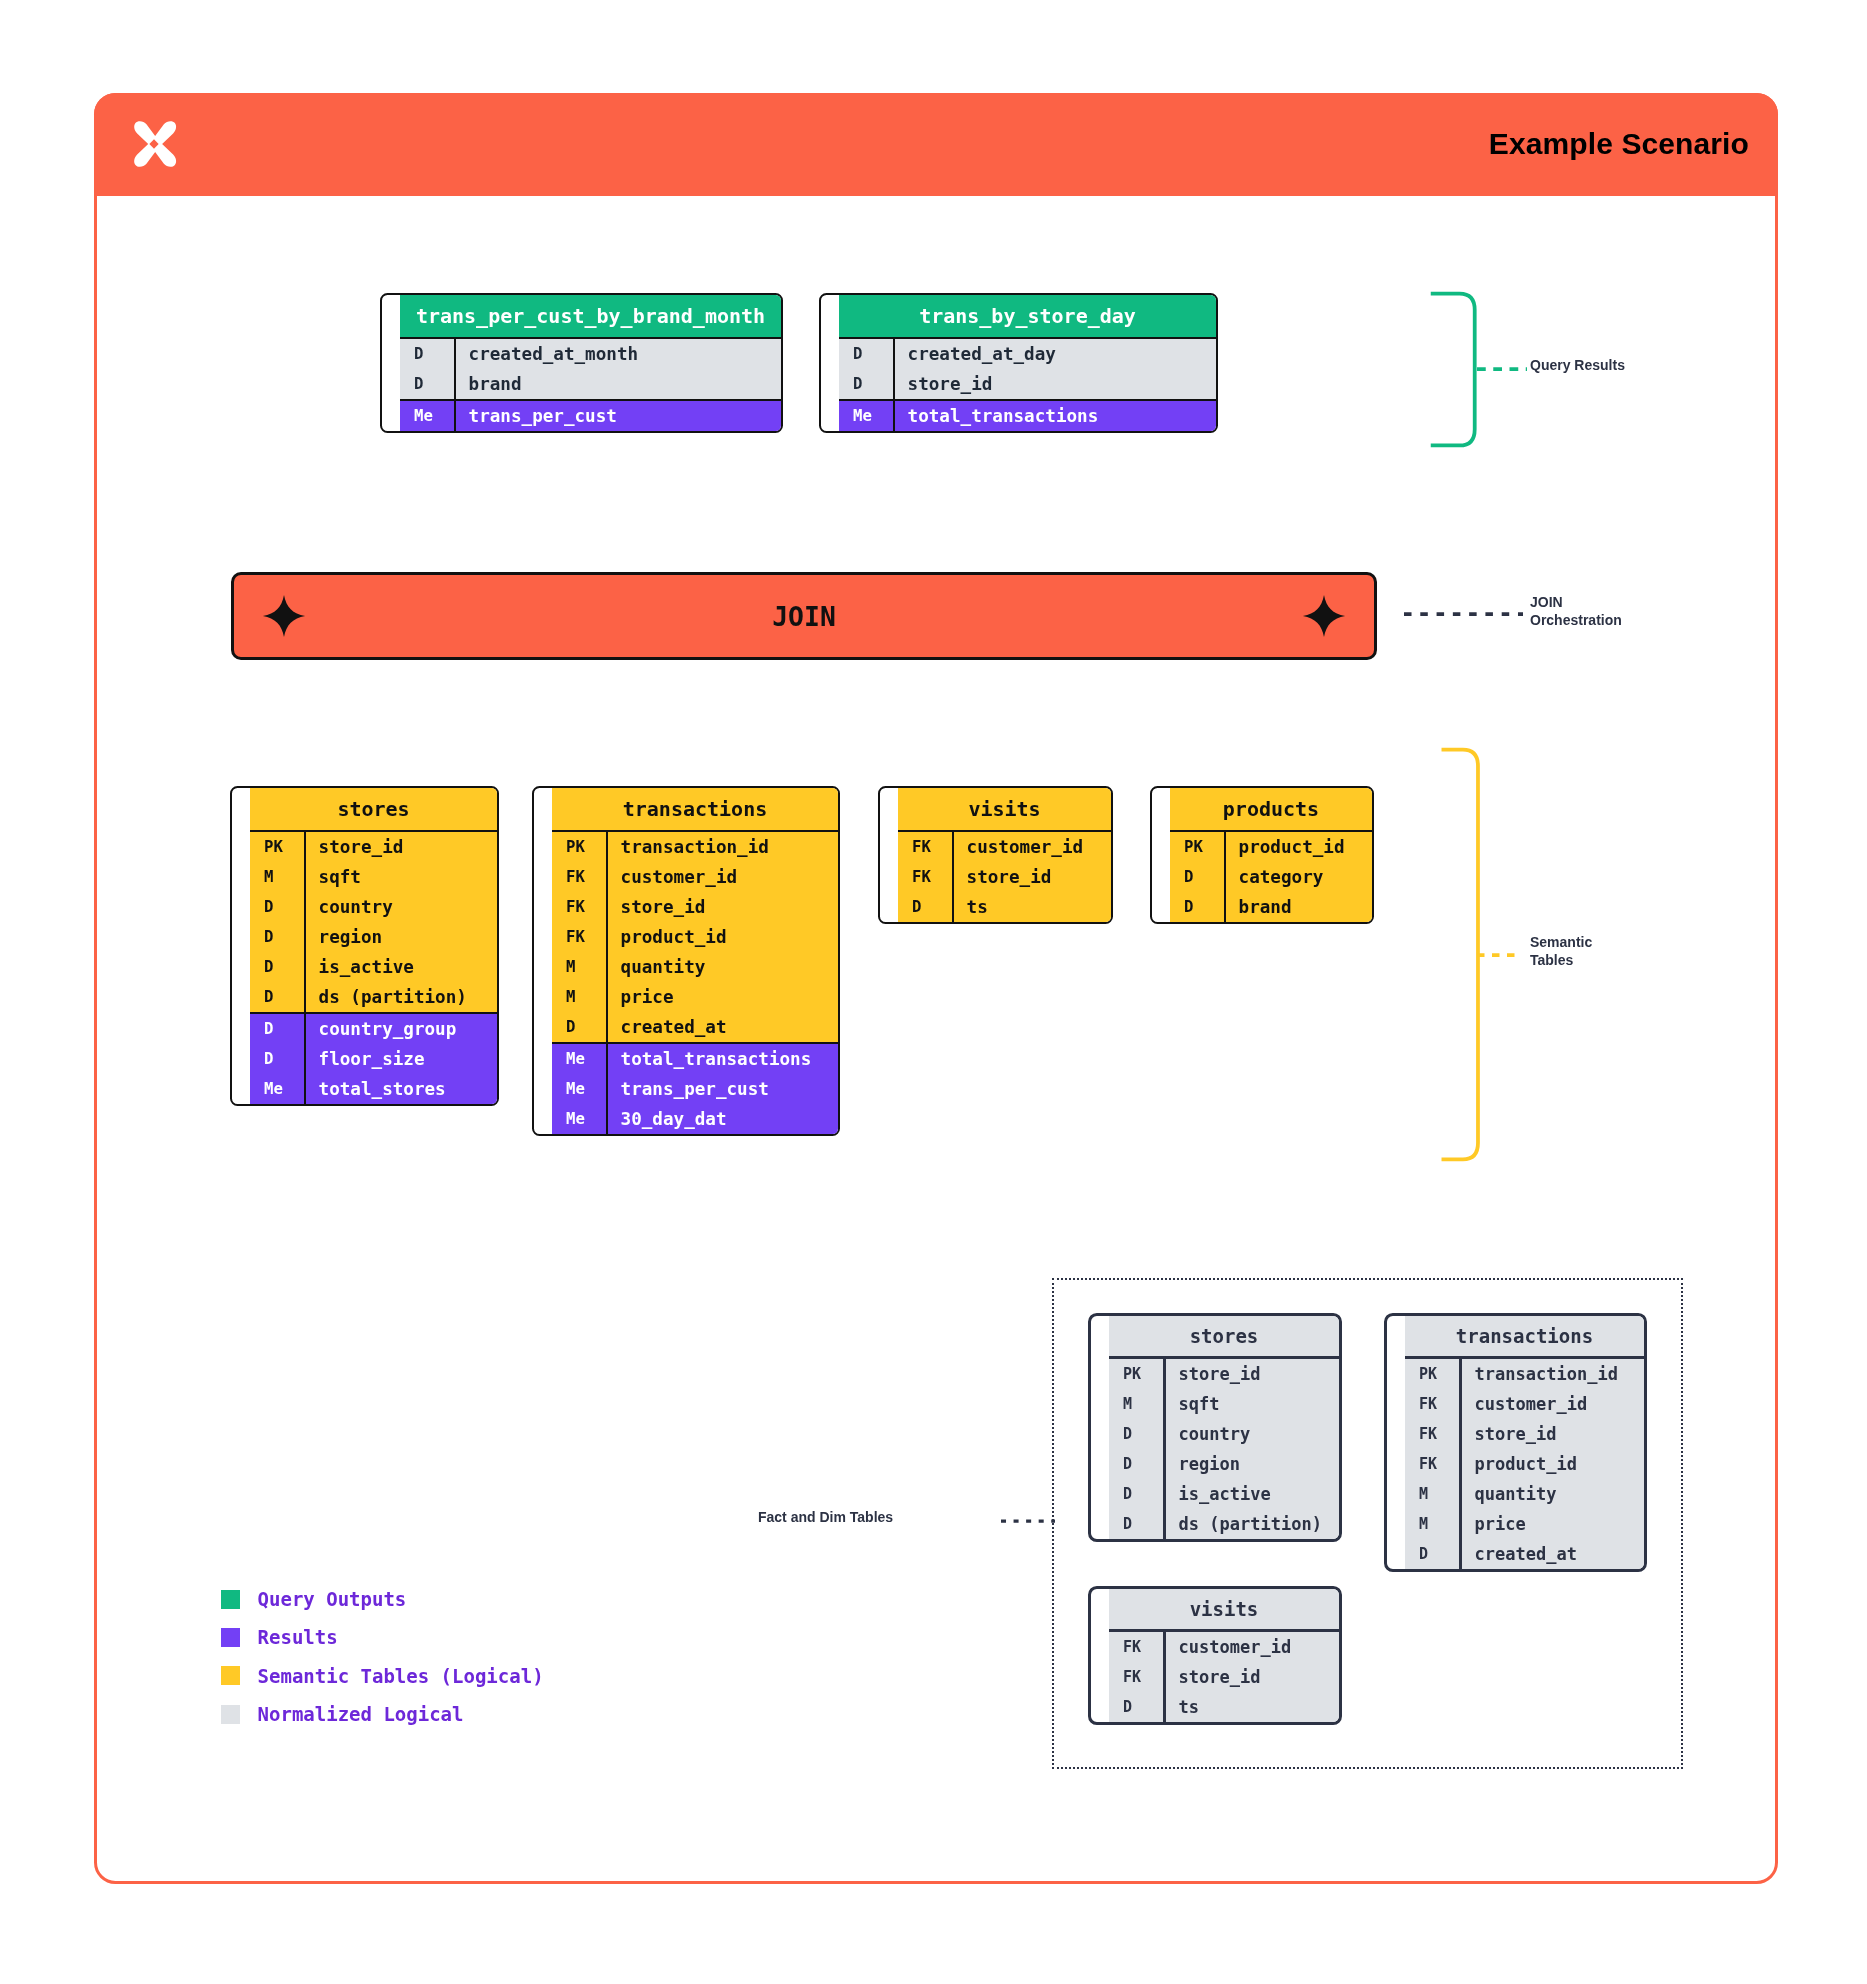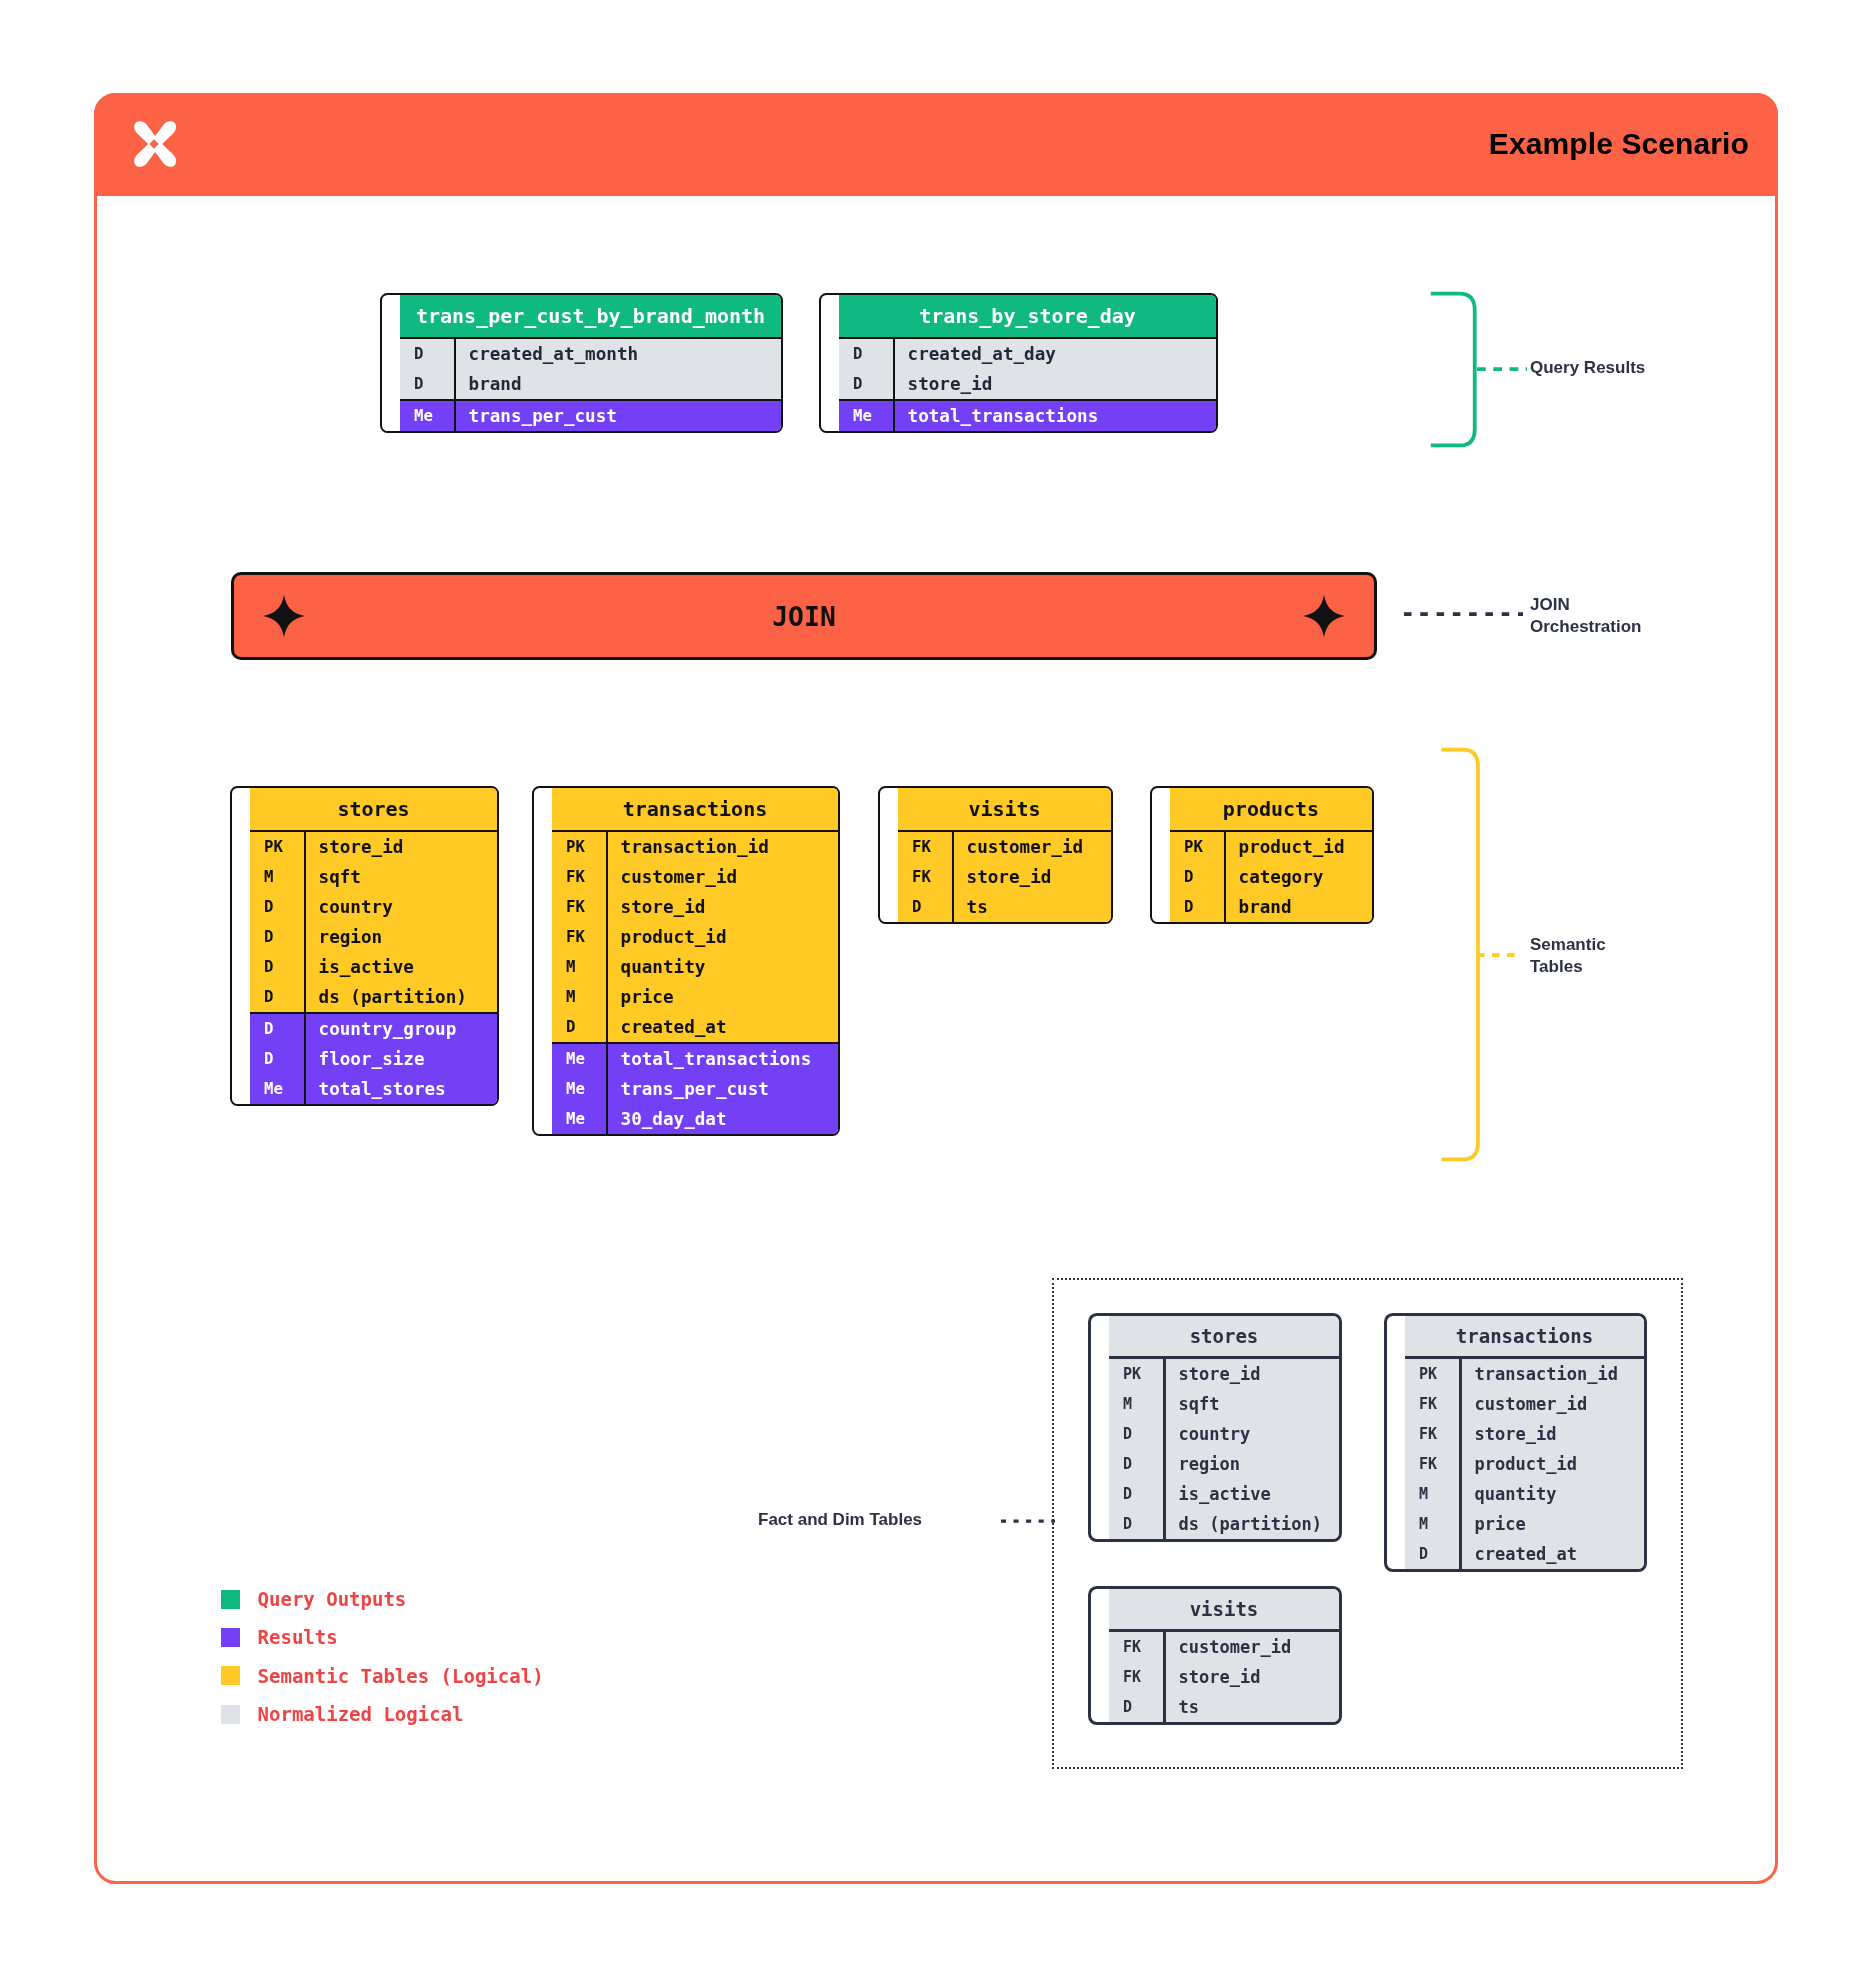--- a/index.html
+++ b/index.html
@@ -105,41 +105,41 @@
     display:flex; align-items:center; justify-content:center;
     font-family:"DejaVu Sans Mono", monospace;
     font-size:26.4px; font-weight:700; color:#111;
   }
   .sparkle { width:44px; height:44px; position:relative; z-index:2; }
 
   
   .anno-label {
     position:absolute;
     color:#2c3244;
-    font-size:17px; font-weight:700;
+    font-size:14px; font-weight:700;
     line-height:1.28;
   }
   .bracket { position:absolute; }
   .dotline { position:absolute; }
 
   
   .dotbox {
     position:absolute;
     left:1052px; top:1278px;
     width:631px; height:491px;
     border:2.5px dotted #2c3244;
   }
 
   
   .legend { position:absolute; left:221px; top:1588px; }
   .legend-row { display:flex; align-items:center; margin-bottom:16.4px; }
   .swatch { width:19px; height:19px; flex:0 0 19px; margin-right:17.6px; }
   .legend-text {
     font-family:"DejaVu Sans Mono", monospace;
-    font-size:19px; font-weight:700; color:#ef4444;
+    font-size:19px; font-weight:700; color:#6d28d9;
     white-space:nowrap;
   }
 
   svg.edges { position:absolute; left:0; top:0; width:1868px; height:1985px; pointer-events:none; }
 </style>
 </head>
 <body>
 
 <div class="page">
 

